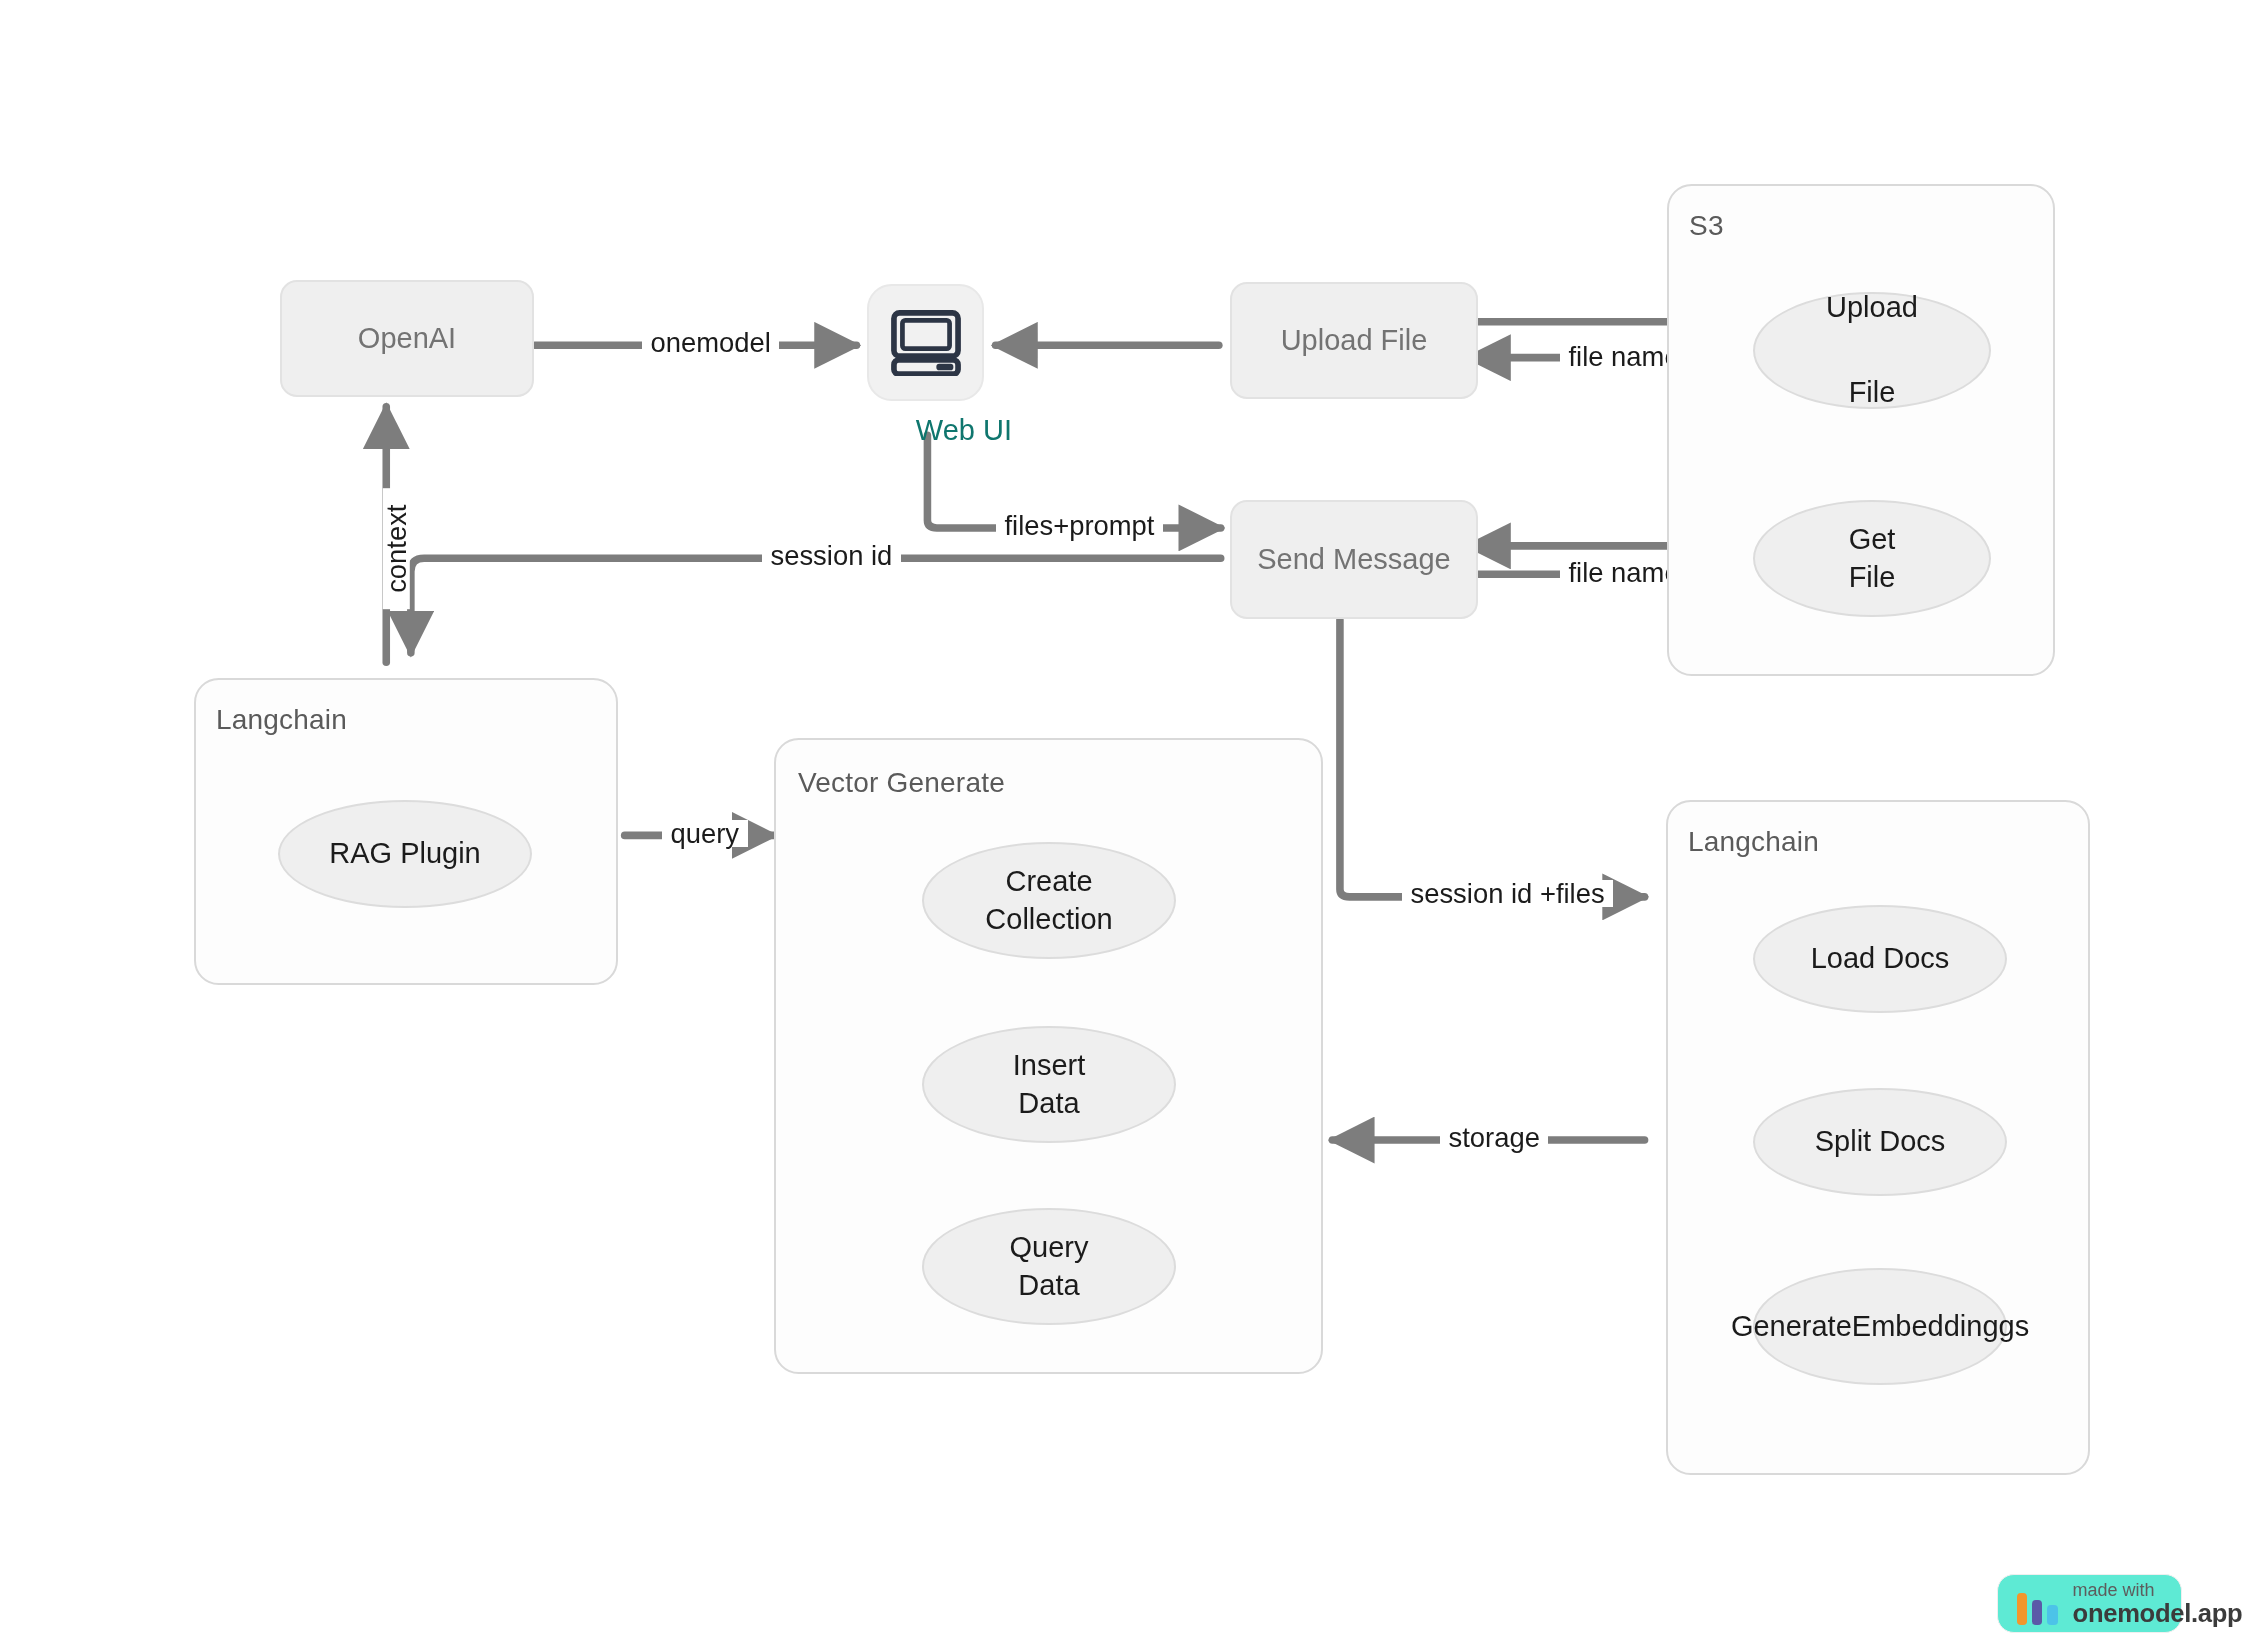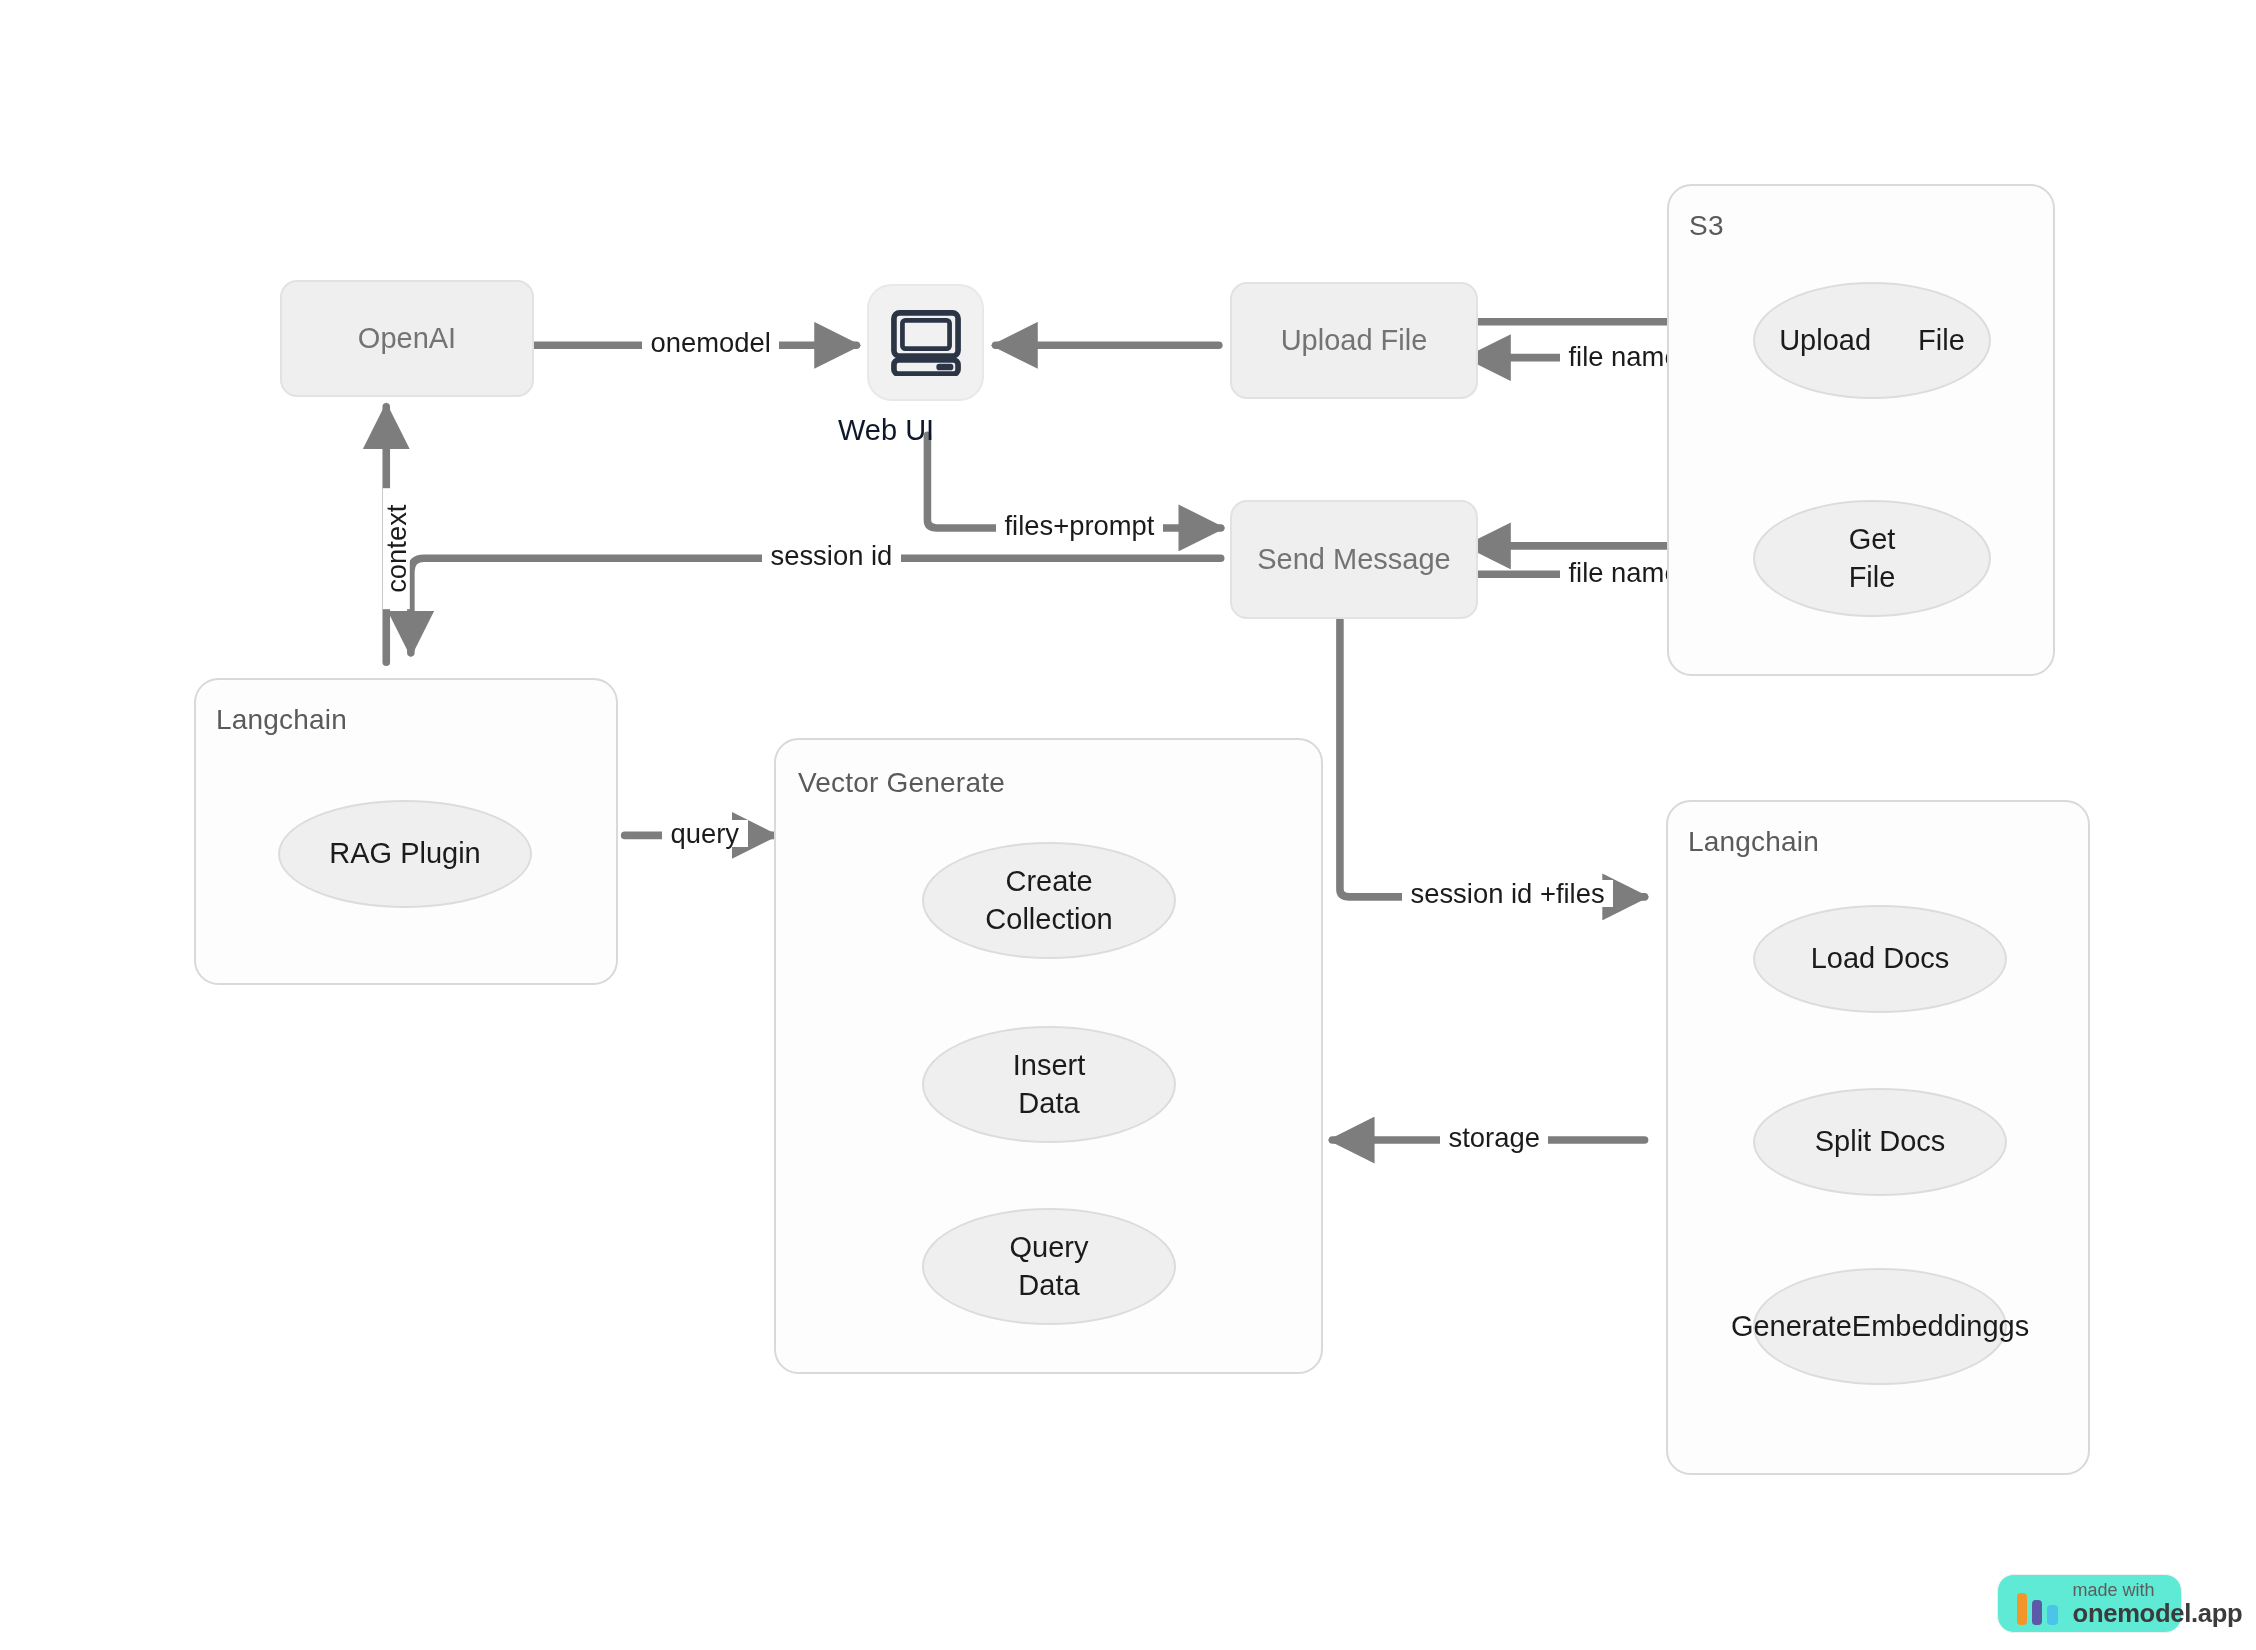--- a/index.html
+++ b/index.html
@@ -18,21 +18,21 @@
   .node span{font-size:29px;color:#737373;text-align:center;line-height:1.15;}
 
   
   .ellipse{position:absolute;background:#efefef;border:2.8px solid #dcdcdc;border-radius:50%;
            box-sizing:border-box;display:flex;align-items:center;justify-content:center;}
   .ellipse span{font-size:29px;color:#1b1b1b;text-align:center;line-height:1.3;}
 
   
   .iconnode{position:absolute;background:#f1f1f1;border:2.8px solid #e8e8e8;border-radius:24.6px;
             box-sizing:border-box;display:flex;align-items:center;justify-content:center;}
-  .iconcaption{position:absolute;font-size:29px;color:#0f172a;text-align:left;white-space:nowrap;}
+  .iconcaption{position:absolute;font-size:29px;color:#0f766e;text-align:right;white-space:nowrap;}
 
   
   .edges{position:absolute;left:0;top:0;width:2256px;height:1650px;overflow:visible;}
   .edge-label{position:absolute;font-size:27.4px;color:#1b1b1b;white-space:nowrap;background:#ffffff;
               padding:0 8.5px;line-height:1;}
   .edge-label.vert{transform-origin:center center;}
 
   
   .watermark{position:absolute;background:#5eead4;border:1.9px solid #efefef;border-radius:17px;
              display:flex;align-items:center;gap:15px;padding:13.2px 24.6px 13.2px 19px;box-sizing:border-box;}
@@ -118,21 +118,21 @@
   <div class="iconnode" style="left:867px;top:284px;width:117px;height:117px;">
     <svg width="74" height="66" viewBox="0 0 78 70">
       <rect x="5" y="3" width="68" height="46" rx="6" fill="none" stroke="#2c3545" stroke-width="6"></rect>
       <rect x="14" y="11" width="50" height="30" rx="3" fill="none" stroke="#2c3545" stroke-width="5"></rect>
       <rect x="5" y="53" width="68" height="15" rx="5" fill="none" stroke="#2c3545" stroke-width="6"></rect>
       <rect x="50" y="57" width="18" height="7" rx="3" fill="#2c3545"></rect>
     </svg>
   </div>
   <div class="iconcaption" style="left:838px;top:414px;width:174px;">Web UI</div>
 
-  <div class="ellipse" style="left:1753px;top:282px;width:238px;height:117px;flex-direction:row;gap:47px;">
+  <div class="ellipse" style="left:1753px;top:292px;width:238px;height:117px;flex-direction:column;gap:47px;">
     <span>Upload</span>
     <span>File</span>
   </div>
   <div class="ellipse" style="left:1753px;top:500px;width:238px;height:117px;flex-direction:column;">
     <span>Get</span>
     <span>File</span>
   </div>
 
   <div class="ellipse" style="left:278px;top:800px;width:254px;height:108px;">
     <span>RAG Plugin</span>

